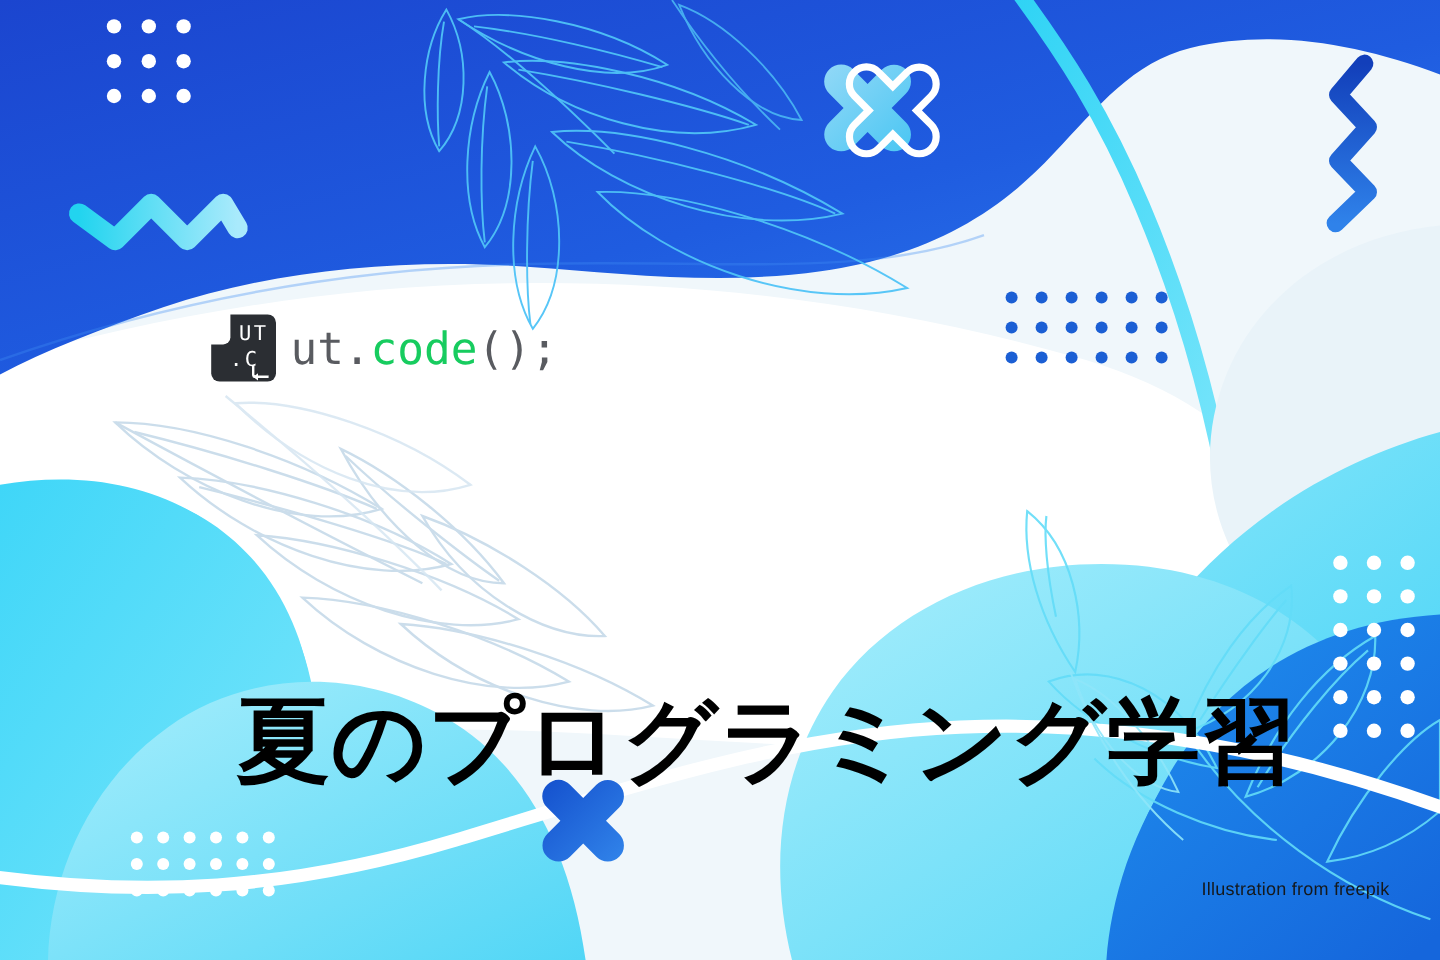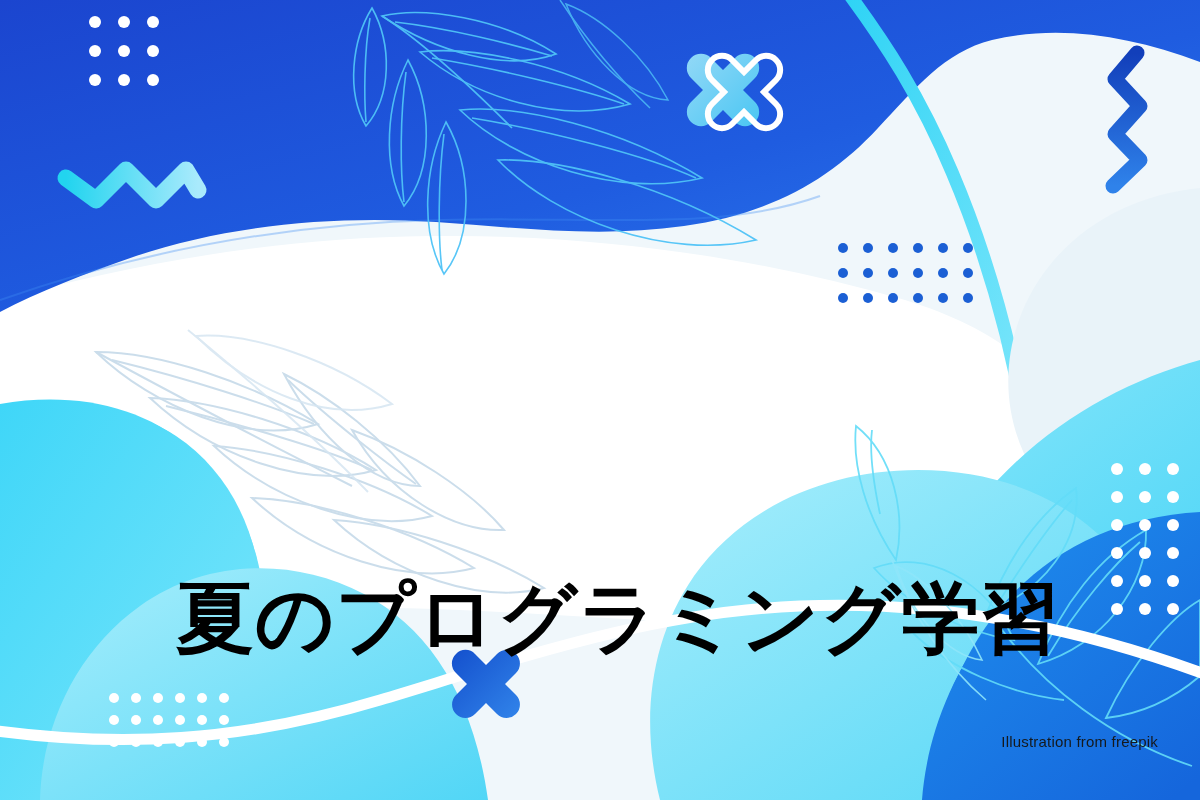--- a/index.html
+++ b/index.html
@@ -76,21 +76,21 @@
     position:absolute;left:176px;top:338px;
     z-index:40;
     color:#000000;
     font-family:"DejaVu Sans",sans-serif;
     font-weight:bold;
     font-size:78px;
     line-height:112px;
     letter-spacing:1px;
     white-space:pre;
   }
-  #headline .ln{display:block;}
+  #headline .ln{display:block;margin-left:21px;}
 
   
   #credit{
     position:absolute;right:42px;top:733px;
     z-index:40;
     color:#15191c;
     font-family:"Liberation Sans",sans-serif;
     font-size:15px;
     letter-spacing:.2px;
   }
@@ -335,20 +335,30 @@
                  l-12,12 12,12 a14,14 0 0 1 -20,20 l-12,-12 -12,12
                  a14,14 0 0 1 -20,-20 l12,-12 -12,-12 a14,14 0 0 1 0,-20 Z"></path>
       </g>
 
       <path fill="url(#gXsolid)" d="M456,654 a13,13 0 0 1 19,0 l11,11 11,-11 a13,13 0 0 1 19,19
                l-11,11 11,11 a13,13 0 0 1 -19,19 l-11,-11 -11,11
                a13,13 0 0 1 -19,-19 l11,-11 -11,-11 a13,13 0 0 1 0,-19 Z"></path>
     </svg>
   </div>
 
+  <div id="brand-row">
+    <div id="logo-mark">
+      <div class="body"></div>
+      <div class="notch"></div>
+      <div class="lt">UT</div>
+      <div class="lb">.C</div>
+      <div class="ret"></div>
+    </div>
+    <div id="wordmark"><span class="wm-dark">ut.</span><span class="wm-green">code</span><span class="wm-dark">();</span></div>
+  </div>
 
   <div id="headline">
     <span class="ln">夏のプログラミング学習</span>
     
   </div>
 
   <div id="credit">Illustration from freepik</div>
 
 </div>
 

